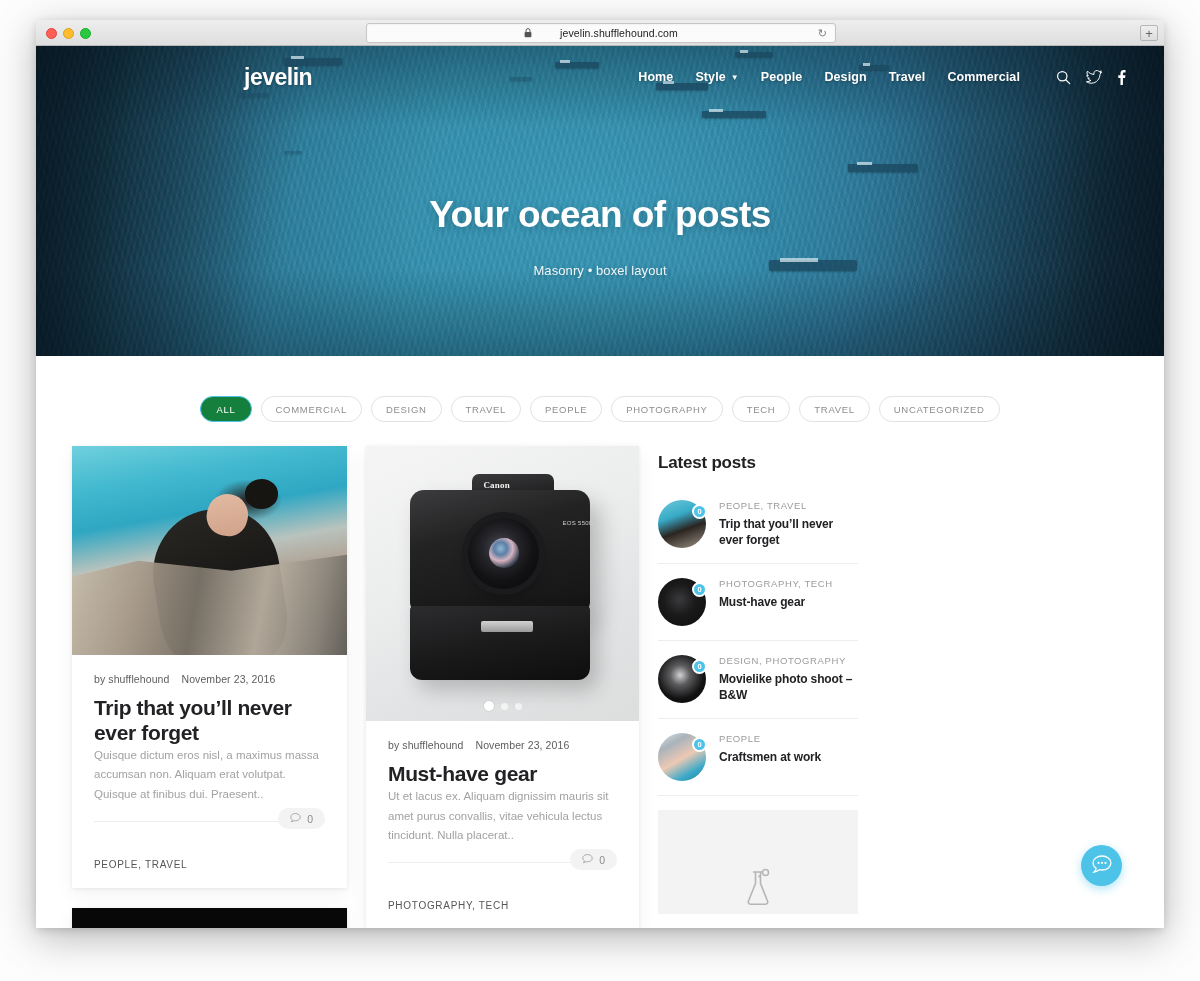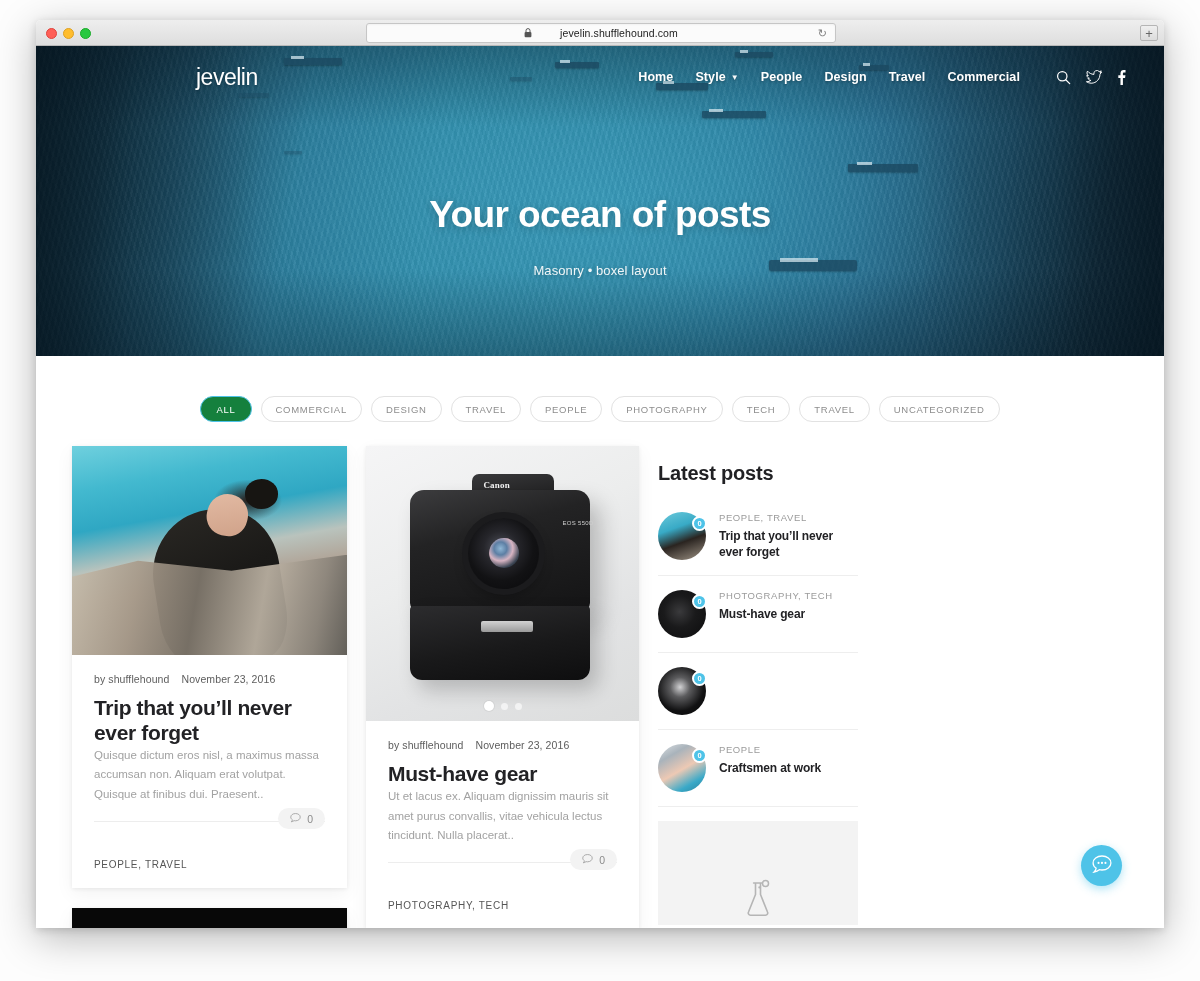--- a/index.html
+++ b/index.html
@@ -109,23 +109,24 @@
     width: 22%; height: 3px; background: rgba(210,228,236,.75);
   }
 
   .site-header {
     position: relative; z-index: 5;
     height: 62px;
     display: flex; align-items: center;
     padding: 0 38px 0 160px;
   }
   .logo {
-    font-size: 23px; font-weight: normal; color: #fff;
+    font-size: 23px; font-weight: bold; color: #fff;
     letter-spacing: -0.5px;
     text-shadow: 0 1px 3px rgba(0,0,0,.25);
+    margin-left: 48px;
   }
   .nav {
     margin-left: auto;
     display: flex; align-items: center; gap: 22px;
   }
   .nav-item {
     font-size: 12.5px; font-weight: bold; color: #fff;
     letter-spacing: .1px; white-space: nowrap;
     text-shadow: 0 1px 3px rgba(0,0,0,.3);
     display: flex; align-items: center; gap: 5px;
@@ -312,22 +313,22 @@
     display: flex; align-items: center; gap: 6px;
     font-size: 10.5px; color: #8b8b8b;
   }
   .cats {
     padding: 0 22px 18px;
     font-size: 10px; color: #565656; letter-spacing: .7px;
   }
 
   
   .sb-title {
-    font-size: 20px; font-weight: bold; color: #212124;
-    letter-spacing: -0.2px; margin-bottom: 13px; margin-top: 9px;
+    font-size: 17px; font-weight: bold; color: #212124;
+    letter-spacing: -0.2px; margin-bottom: 13px;
   }
   .sb-item {
     display: flex; gap: 13px; align-items: flex-start;
     padding: 14px 0;
     border-bottom: 1px solid #eeeeee;
   }
   .sb-item:last-of-type { border-bottom: none; }
   .thumb-wrap { position: relative; flex: 0 0 48px; }
   .thumb {
     width: 48px; height: 48px; border-radius: 50%;
@@ -581,20 +582,24 @@
             <div class="sb-cats">PHOTOGRAPHY, TECH</div>
             <div class="sb-post-title">Must-have gear</div>
           </div>
         </div>
 
         <div class="sb-item">
           <div class="thumb-wrap">
             <div class="thumb th3"></div>
             <div class="badge">0</div>
           </div>
+          <div>
+            <div class="sb-cats">DESIGN, PHOTOGRAPHY</div>
+            <div class="sb-post-title">Movielike photo shoot – B&amp;W</div>
+          </div>
         </div>
 
         <div class="sb-item">
           <div class="thumb-wrap">
             <div class="thumb th4"></div>
             <div class="badge">0</div>
           </div>
           <div>
             <div class="sb-cats">PEOPLE</div>
             <div class="sb-post-title">Craftsmen at work</div>

